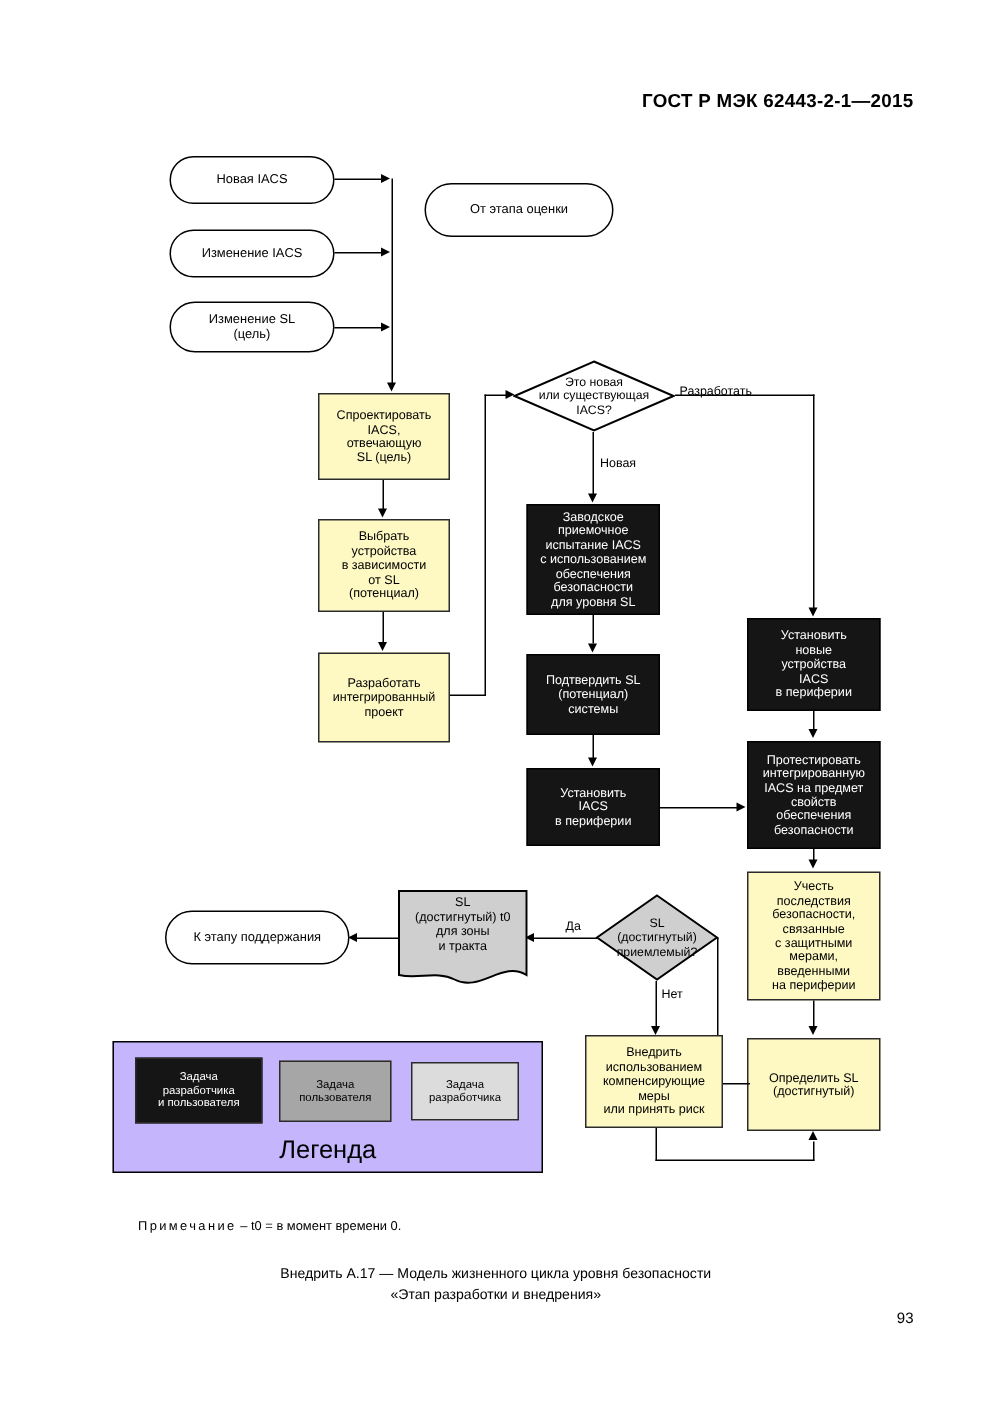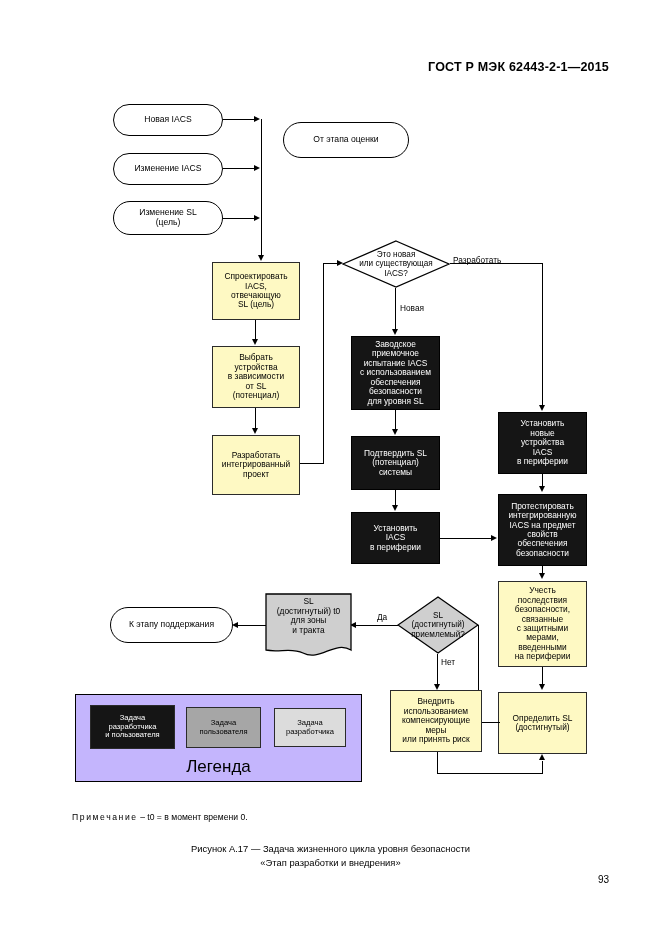--- a/index.html
+++ b/index.html
@@ -50,21 +50,21 @@
   
   .legend{position:absolute;left:75px;top:694px;width:285px;height:86px;
           border:1.3px solid #000;background:#c4b5fd;}
   .lgbox{position:absolute;box-sizing:border-box;border:1.2px solid #2b2b2b;
          display:flex;align-items:center;justify-content:center;text-align:center;
          font-size:7.6px;line-height:1.18;white-space:pre-line;}
   .lgtitle{position:absolute;left:0;right:0;bottom:4px;text-align:center;
            font-size:17px;}
 
   .note{position:absolute;left:72px;top:812px;font-size:8.6px;white-space:nowrap;}
-  .note .sp{letter-spacing:1.6px;}
+  .note .sp{letter-spacing:1.6px;margin-left:20px;}
   .cap{position:absolute;left:0;right:0;top:842px;text-align:center;
        font-size:9.4px;line-height:1.45;white-space:pre-line;}
   .pgno{position:absolute;right:52px;top:874px;font-size:10px;}
 </style>
 </head>
 <body>
 
 <div class="page">
 
   <div class="hdr">ГОСТ Р МЭК 62443-2-1—2015</div>
@@ -235,17 +235,17 @@
 пользователя</div>
     <div class="lgbox lgray" style="left:198px;top:13px;width:72px;height:39px;">Задача
 разработчика</div>
     <div class="lgtitle">Легенда</div>
   </div>
 
   <div class="note">
     <span class="sp">Примечание</span><span> – t0 = в момент времени 0.</span>
   </div>
 
-  <div class="cap">Рисунок А.17 — Задача жизненного цикла уровня безопасности
+  <div class="cap">Внедрить А.17 — Модель жизненного цикла уровня безопасности
 «Этап разработки и внедрения»</div>
   <div class="pgno">93</div>
 
 </div>
 
 </body></html>

